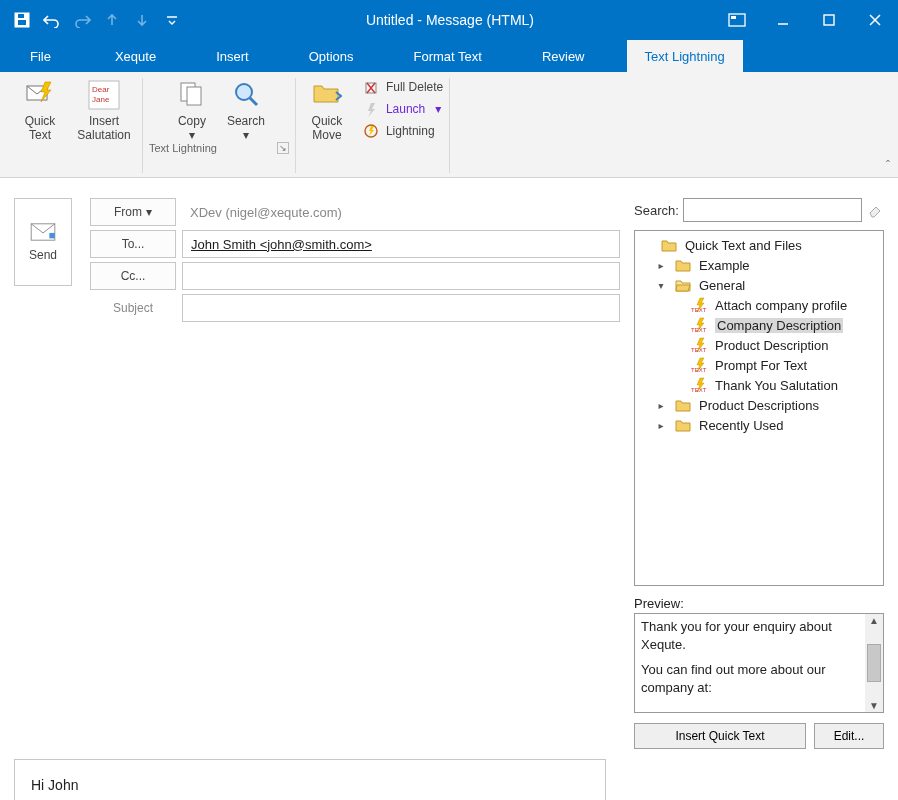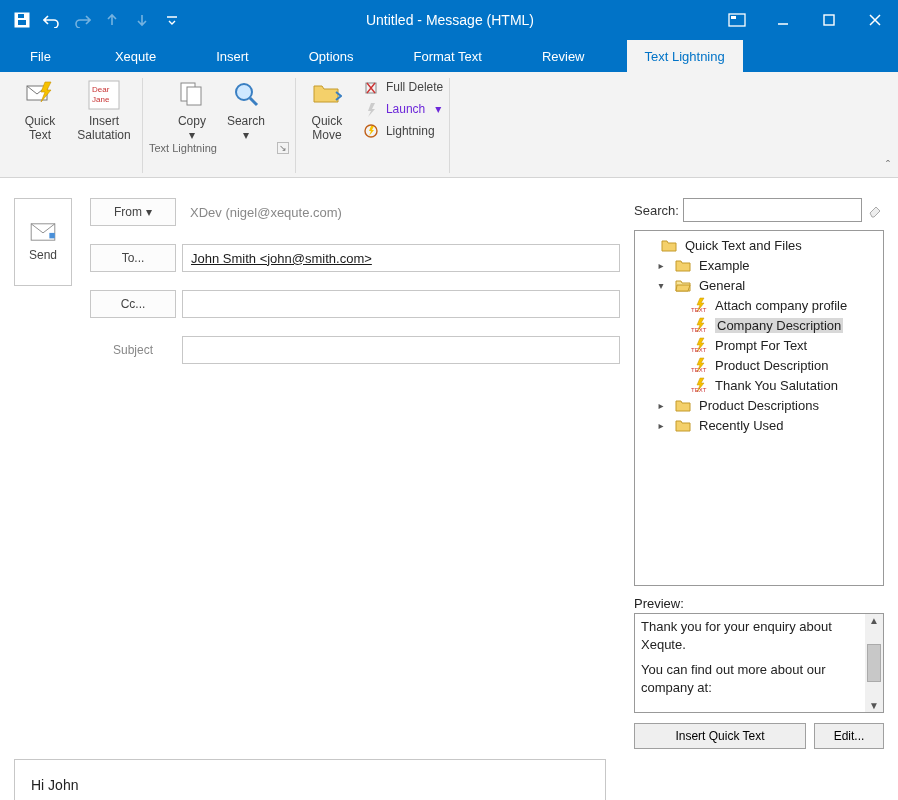--- a/index.html
+++ b/index.html
@@ -35,21 +35,21 @@
   .group-label-row { display:flex; align-items:center; gap:60px; }
   .launcher { font-size: 9px; color:#777; border:1px solid #bbb; width:12px; height:12px; display:flex; align-items:center; justify-content:center; }
   .collapse-caret { position:absolute; right:8px; bottom:4px; color:#777; font-size:12px; }
 
   
   .compose { display: flex; padding: 20px 14px 10px 14px; gap: 14px; }
   .compose-left { display: flex; gap: 18px; flex: 1; }
   .sendbox { width: 58px; height: 88px; border: 1px solid #c7c7c7; display: flex; flex-direction: column; align-items: center; justify-content: center; gap: 6px; }
   .sendbox .sendicon { width: 28px; height: 20px; }
   .sendbox .sendlbl { font-size: 12px; color:#444; }
-  .fields { flex: 1; display: flex; flex-direction: column; gap: 18px; }
+  .fields { flex: 1; display: flex; flex-direction: column; gap: 4px; }
   .fieldrow { display: flex; align-items: center; gap: 6px; }
   .fieldbtn { width: 86px; height: 28px; border: 1px solid #c7c7c7; background: #fcfcfc; display: flex; align-items: center; justify-content: center; font-size: 12px; color:#444; }
   .fieldbtn .tri { margin-left:4px; }
   .fieldval, .fieldinput { flex: 1; height: 28px; border: 1px solid #c7c7c7; padding: 0 8px; display: flex; align-items: center; font-size: 13px; }
   .fieldval.plain { border:none; color:#888; }
   .fieldval a { color:#1a1a1a; text-decoration: underline; }
   .sublabel { width: 86px; text-align: center; color:#888; font-size:12px; }
 
   
   .rightpanel { width: 250px; display: flex; flex-direction: column; }
@@ -360,31 +360,31 @@
           <span class="lbl">Company Description</span>
         </div>
         <div class="tnode indent2">
           <span class="twisty empty">▸</span>
           <span class="ficon">
               <svg width="16" height="16" viewBox="0 0 16 16">
                 <polygon points="9,1 6,8 9,8 6,15 13,6 10,6 13,1" fill="#f6c100" stroke="#c79100" stroke-width="0.5"></polygon>
                 <text x="0" y="15" font-size="6" fill="#c33">TEXT</text>
               </svg>
             </span>
-          <span class="lbl">Prompt For Text</span>
+          <span class="lbl">Product Description</span>
         </div>
         <div class="tnode indent2">
           <span class="twisty empty">▸</span>
           <span class="ficon">
               <svg width="16" height="16" viewBox="0 0 16 16">
                 <polygon points="9,1 6,8 9,8 6,15 13,6 10,6 13,1" fill="#f6c100" stroke="#c79100" stroke-width="0.5"></polygon>
                 <text x="0" y="15" font-size="6" fill="#c33">TEXT</text>
               </svg>
             </span>
-          <span class="lbl">Product Description</span>
+          <span class="lbl">Prompt For Text</span>
         </div>
         <div class="tnode indent2">
           <span class="twisty empty">▸</span>
           <span class="ficon">
               <svg width="16" height="16" viewBox="0 0 16 16">
                 <polygon points="9,1 6,8 9,8 6,15 13,6 10,6 13,1" fill="#f6c100" stroke="#c79100" stroke-width="0.5"></polygon>
                 <text x="0" y="15" font-size="6" fill="#c33">TEXT</text>
               </svg>
             </span>
           <span class="lbl">Thank You Salutation</span>

